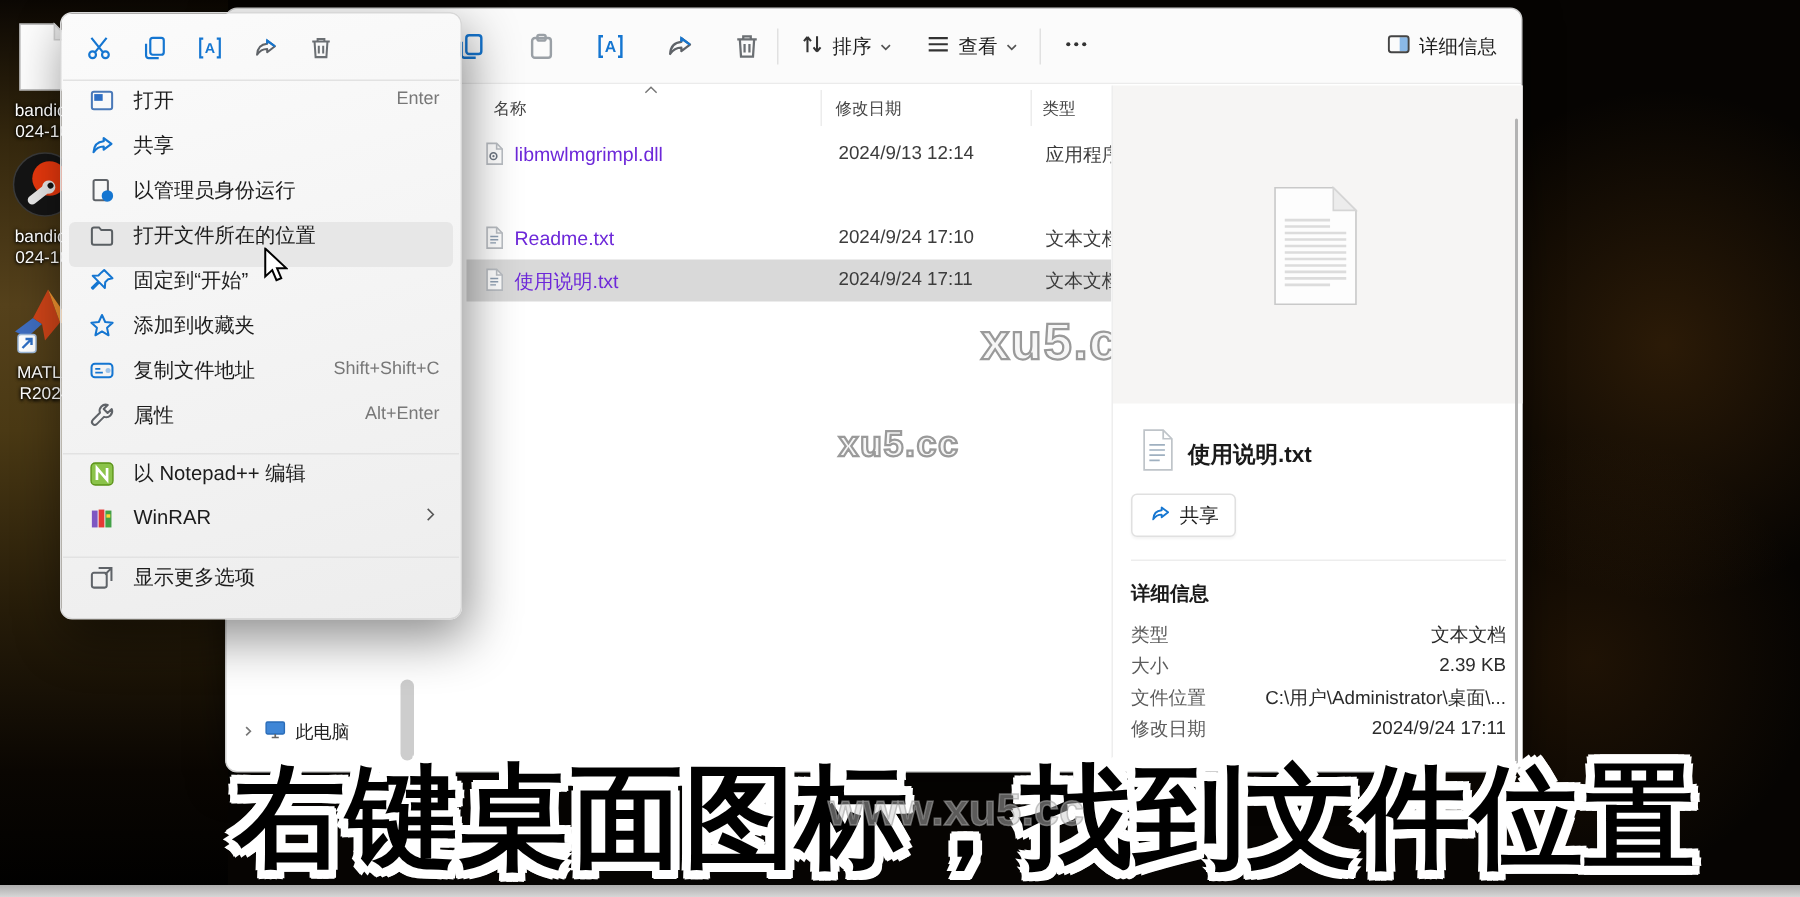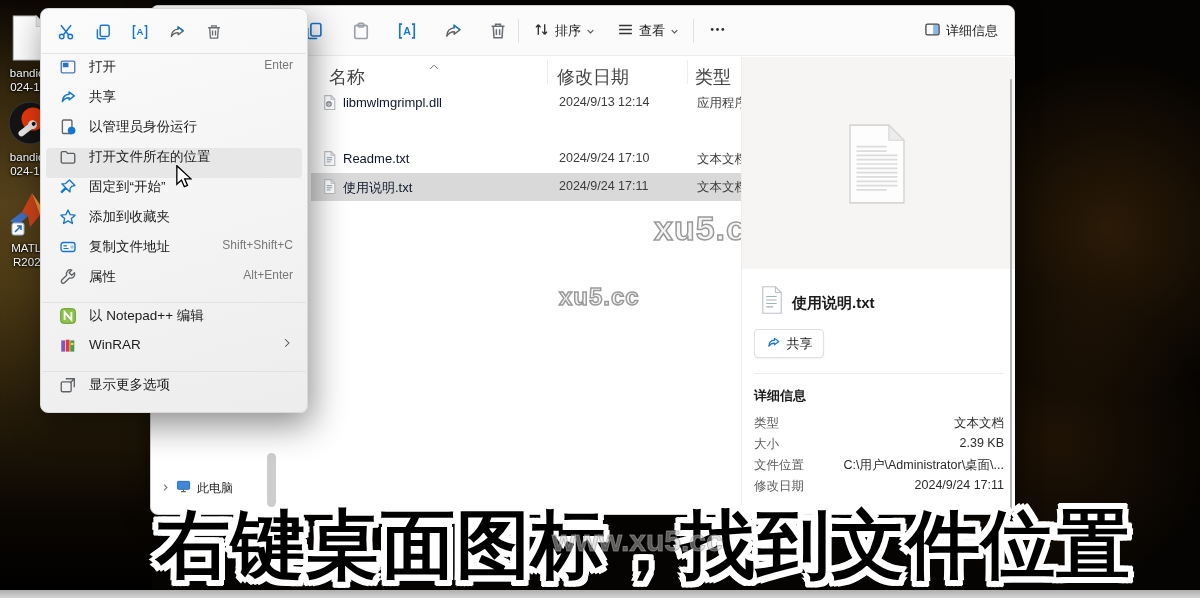--- a/index.html
+++ b/index.html
@@ -22,25 +22,25 @@
     border-radius:8px; border:1px solid #cfcfcf; box-shadow:0 6px 24px rgba(0,0,0,.5); }
   #toolbar { position:absolute; left:0; top:0; width:100%; height:50px; background:#fbfbfb;
     border-bottom:1px solid #ebebeb; border-radius:8px 8px 0 0; }
   .tb-ic { position:absolute; width:20px; height:20px; top:15px; }
   .tb-sep { position:absolute; top:13px; width:1px; height:24px; background:#e1e1e1; }
   .tb-btn { position:absolute; top:11px; height:28px; display:flex; align-items:center; gap:5px;
     padding:0 8px; border-radius:4px; color:#1d1d1d; font-size:13px; cursor:default; }
 
   
   #file-area { position:absolute; left:158px; top:51px; width:432px; height:454px; overflow:hidden; background:#fff; }
-  .col-h { position:absolute; top:8px; font-size:18px; color:#454545; }
+  .col-h { position:absolute; top:8px; font-size:11px; color:#454545; }
   .vline { position:absolute; top:3px; width:1px; height:24px; background:#ececec; }
   .frow { position:absolute; left:2px; width:430px; height:28px; }
   .frow.sel { background:#d9d9d9; }
-  .fcell { position:absolute; top:6px; font-size:13px; color:#0f172a; white-space:nowrap; }
+  .fcell { position:absolute; top:6px; font-size:13px; color:#6d28d9; white-space:nowrap; }
   .fdate,.ftype { font-size:12.5px; color:#3c3c3c; }
   .ftype { width:44px; overflow:hidden; }
   .wm { position:absolute; font-weight:bold; color:rgba(245,245,245,.9);
     -webkit-text-stroke:1.5px #9a9a9a; letter-spacing:1px; }
 
   
   #preview { position:absolute; left:590px; top:51px; width:274px; height:454px; background:#fff; border-left:1px solid #eee; }
   #preview-top { position:absolute; left:0; top:0; width:100%; height:212px; background:#f6f5f4; }
   .d-row { position:absolute; left:12px; width:250px; display:flex; font-size:12.5px; }
   .d-label { color:#5c5c5c; }

